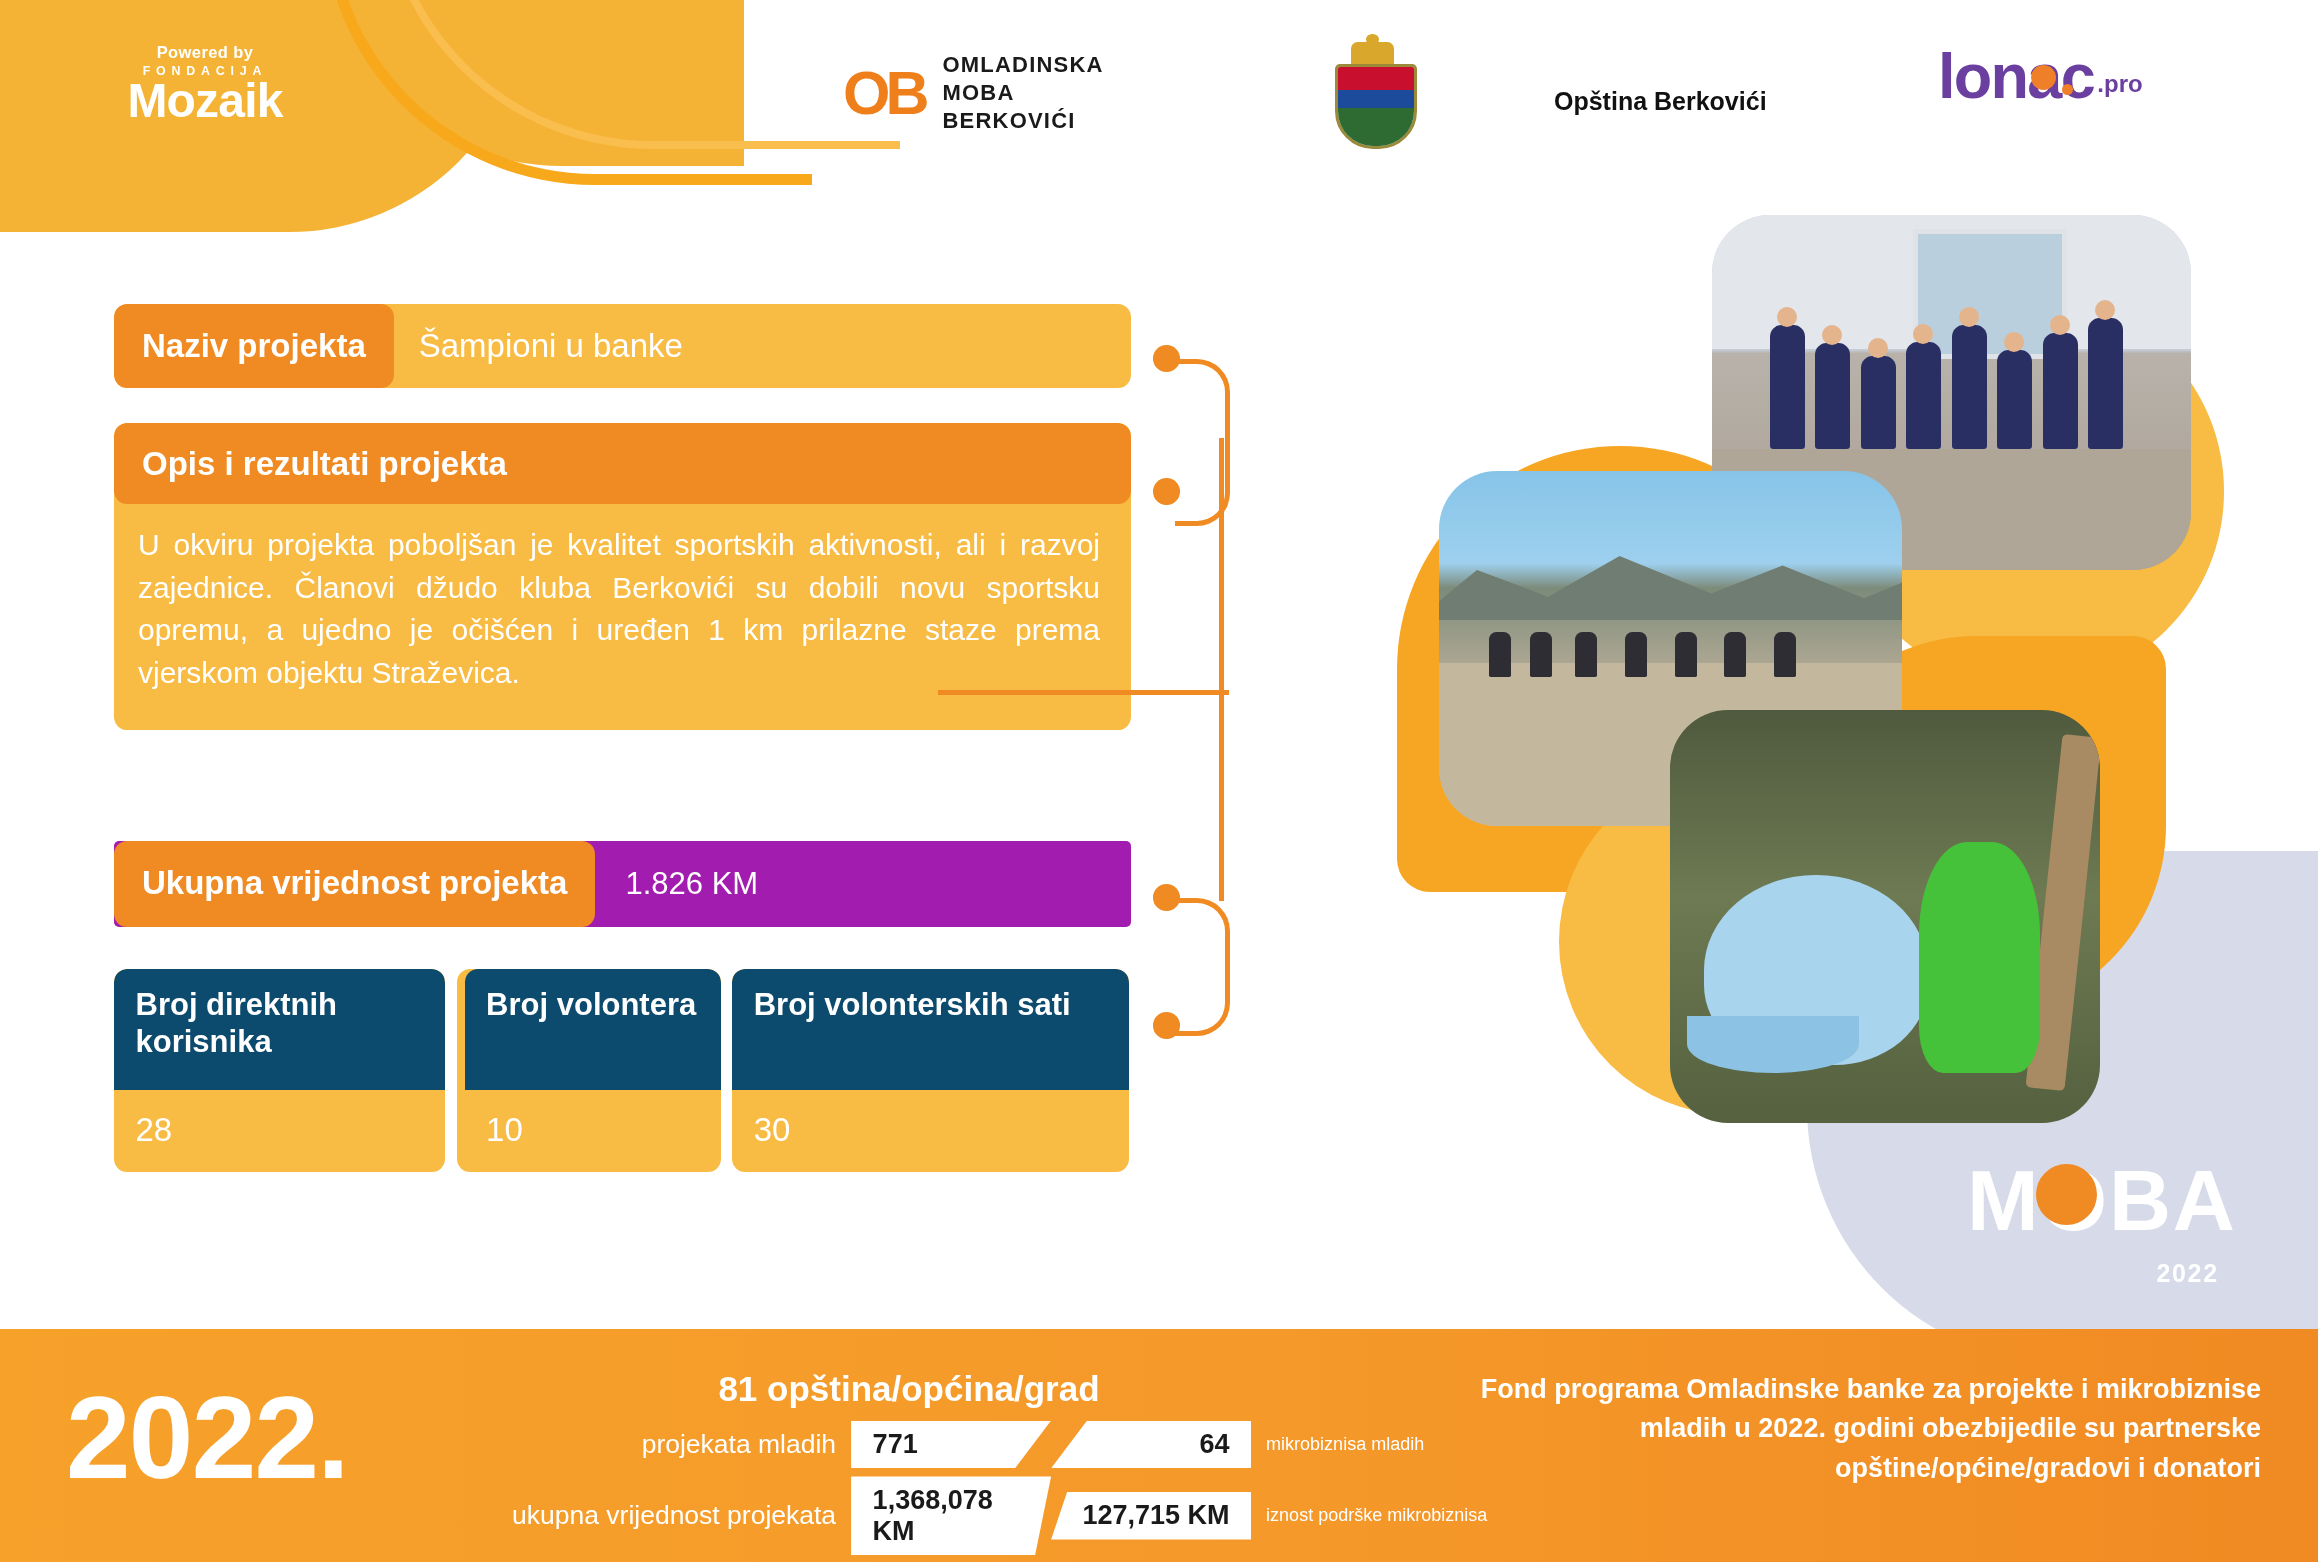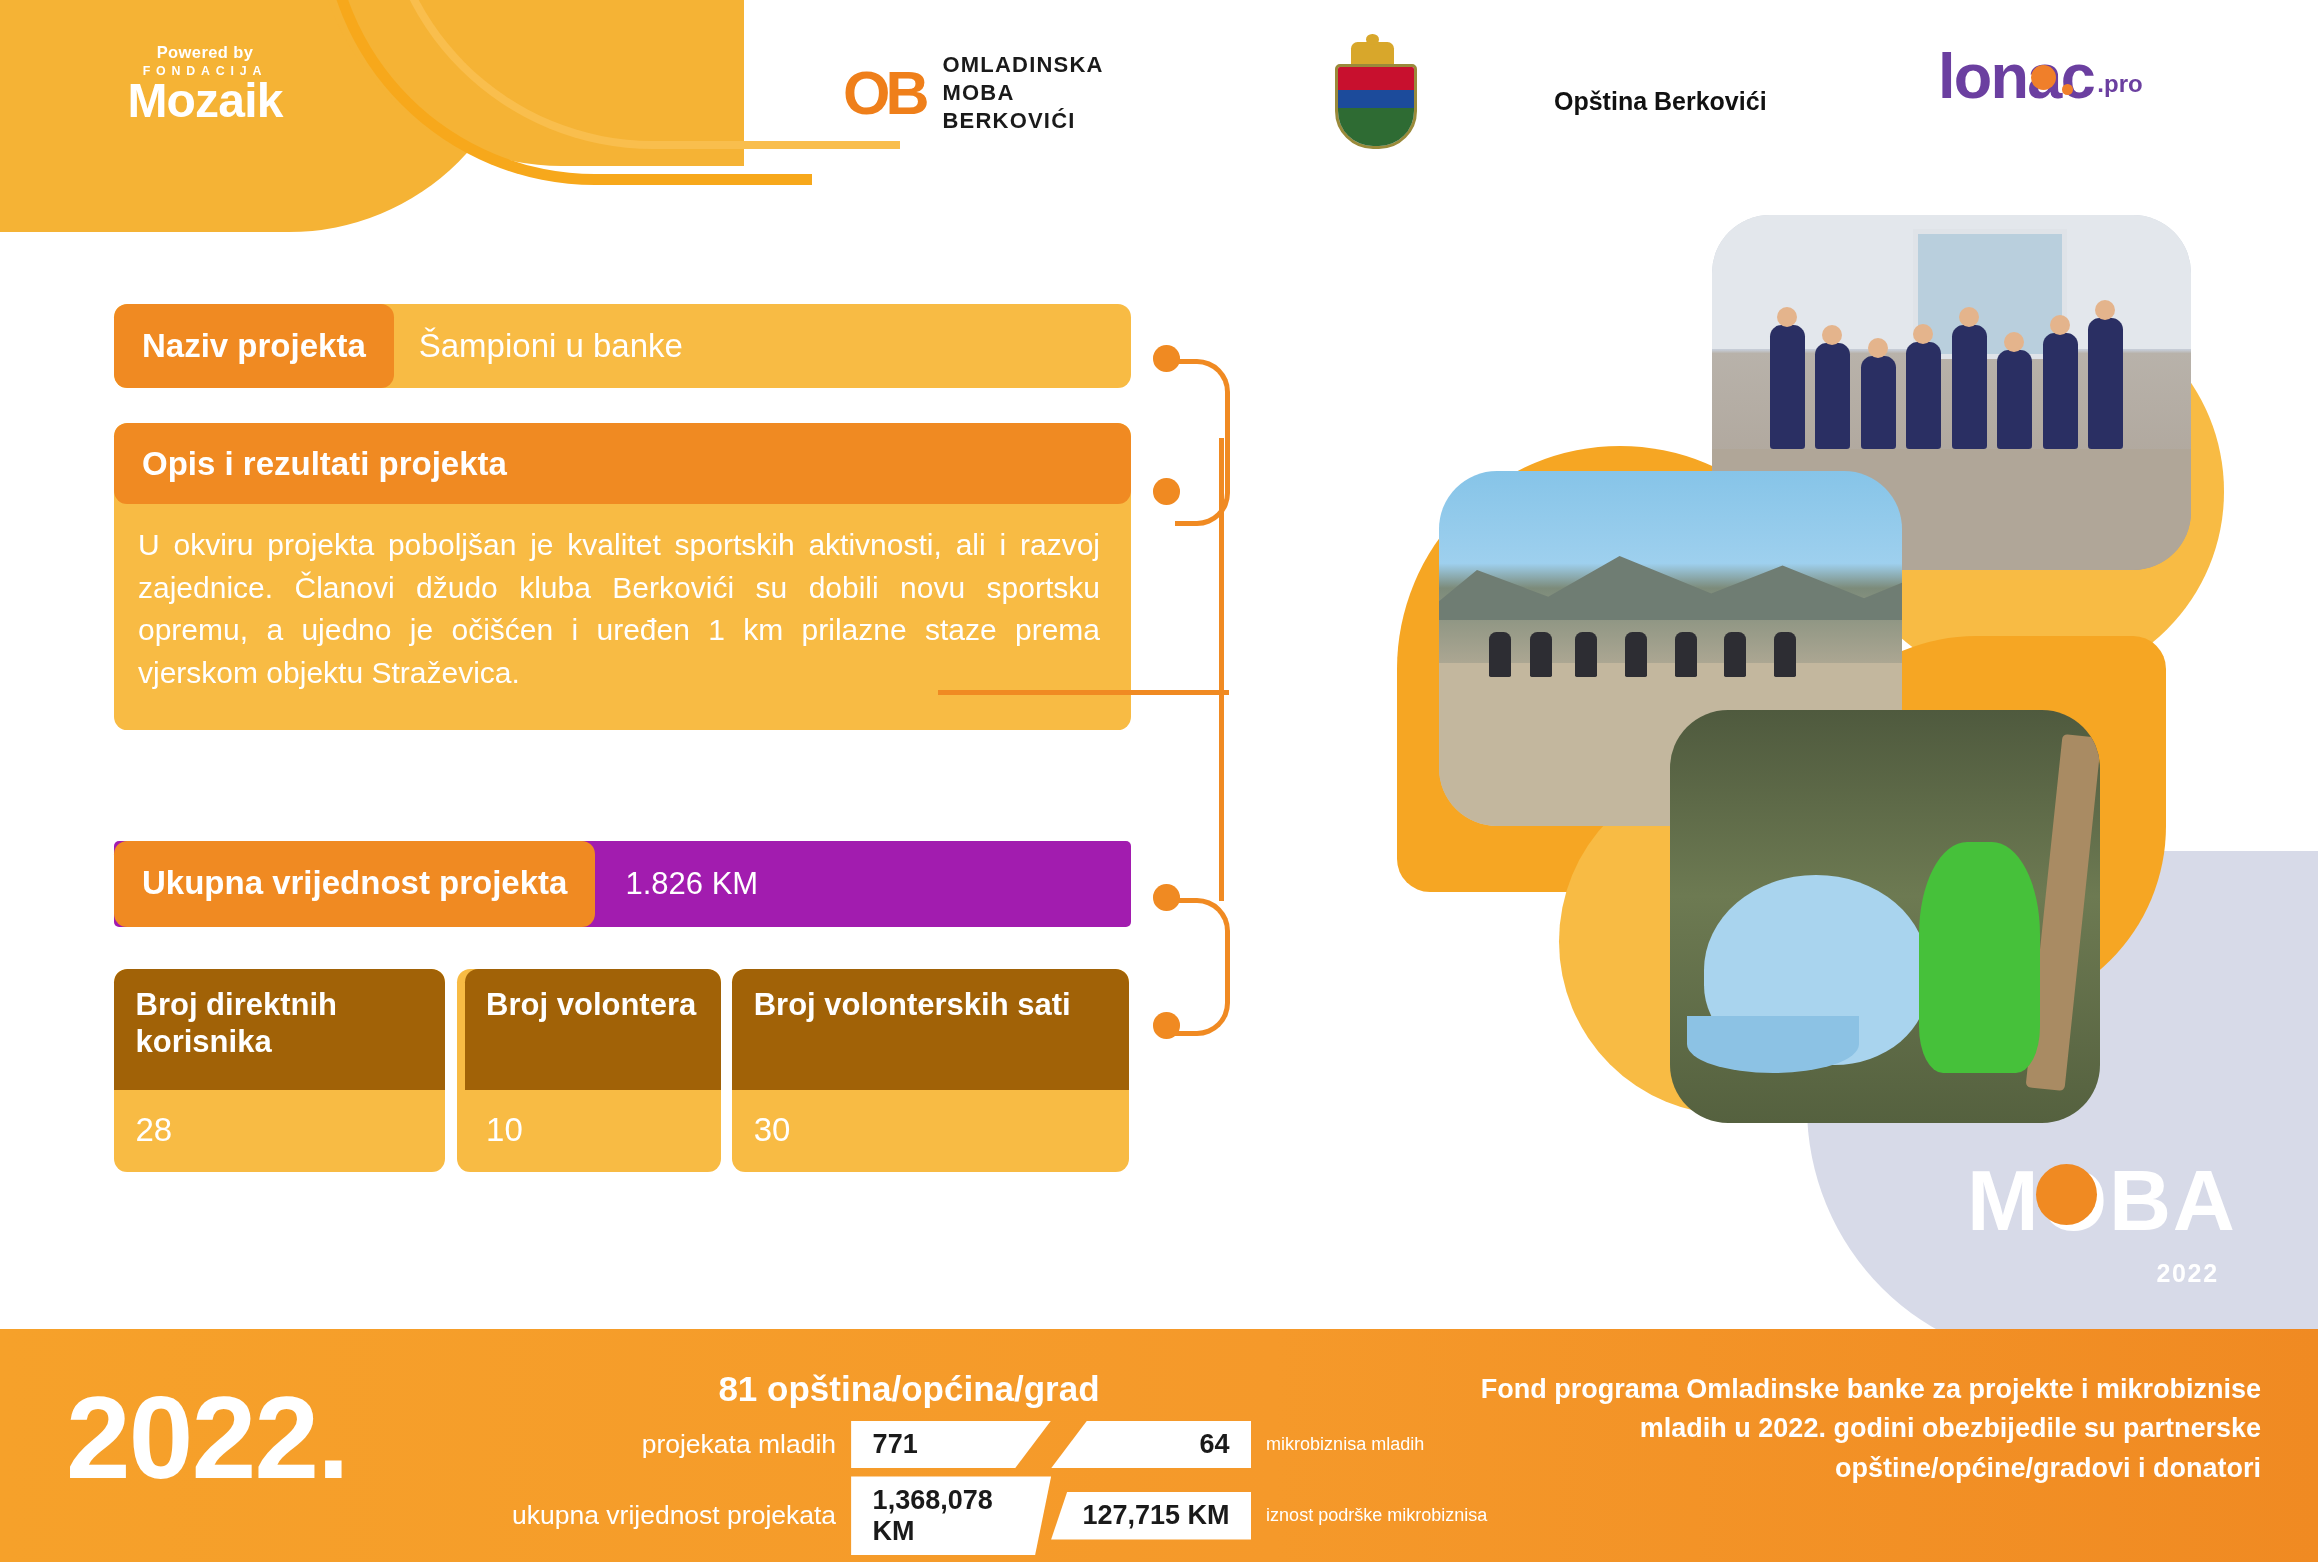--- a/index.html
+++ b/index.html
@@ -246,21 +246,21 @@
   }
 
   .stats { display: flex; gap: 11.6px; }
   .stat {
     background: #f8bb44;
     border-radius: 13.2px;
     overflow: hidden;
     min-height: 203px;
   }
   .stat .shead {
-    background: #a16207;
+    background: #0c4a6e;
     color: #fff;
     font-size: 31px;
     font-weight: bold;
     padding: 18px 21.5px 16.5px 21.5px;
     line-height: 1.18;
     border-radius: 13.2px 13.2px 0 0;
     min-height: 86px;
   }
   .stat .sval {
     color: #fff;

